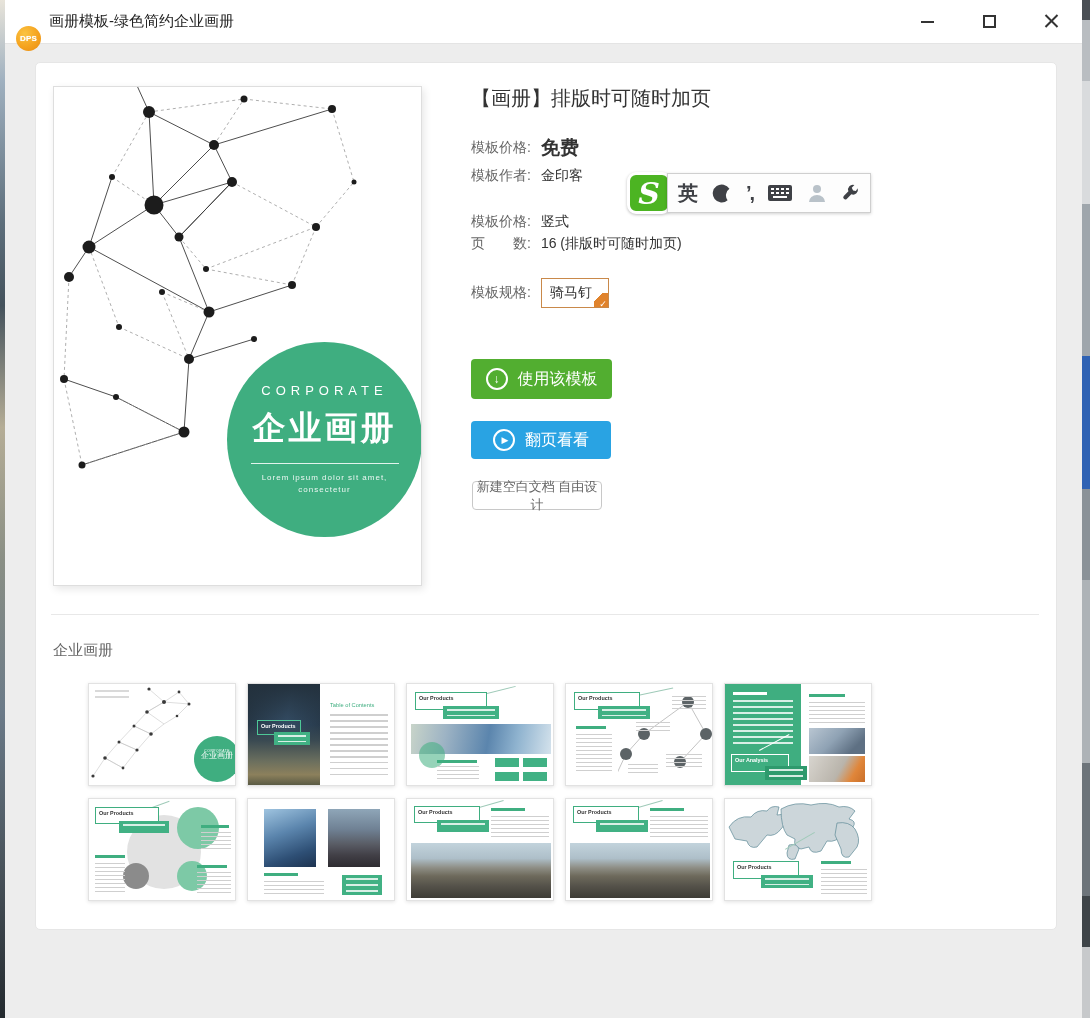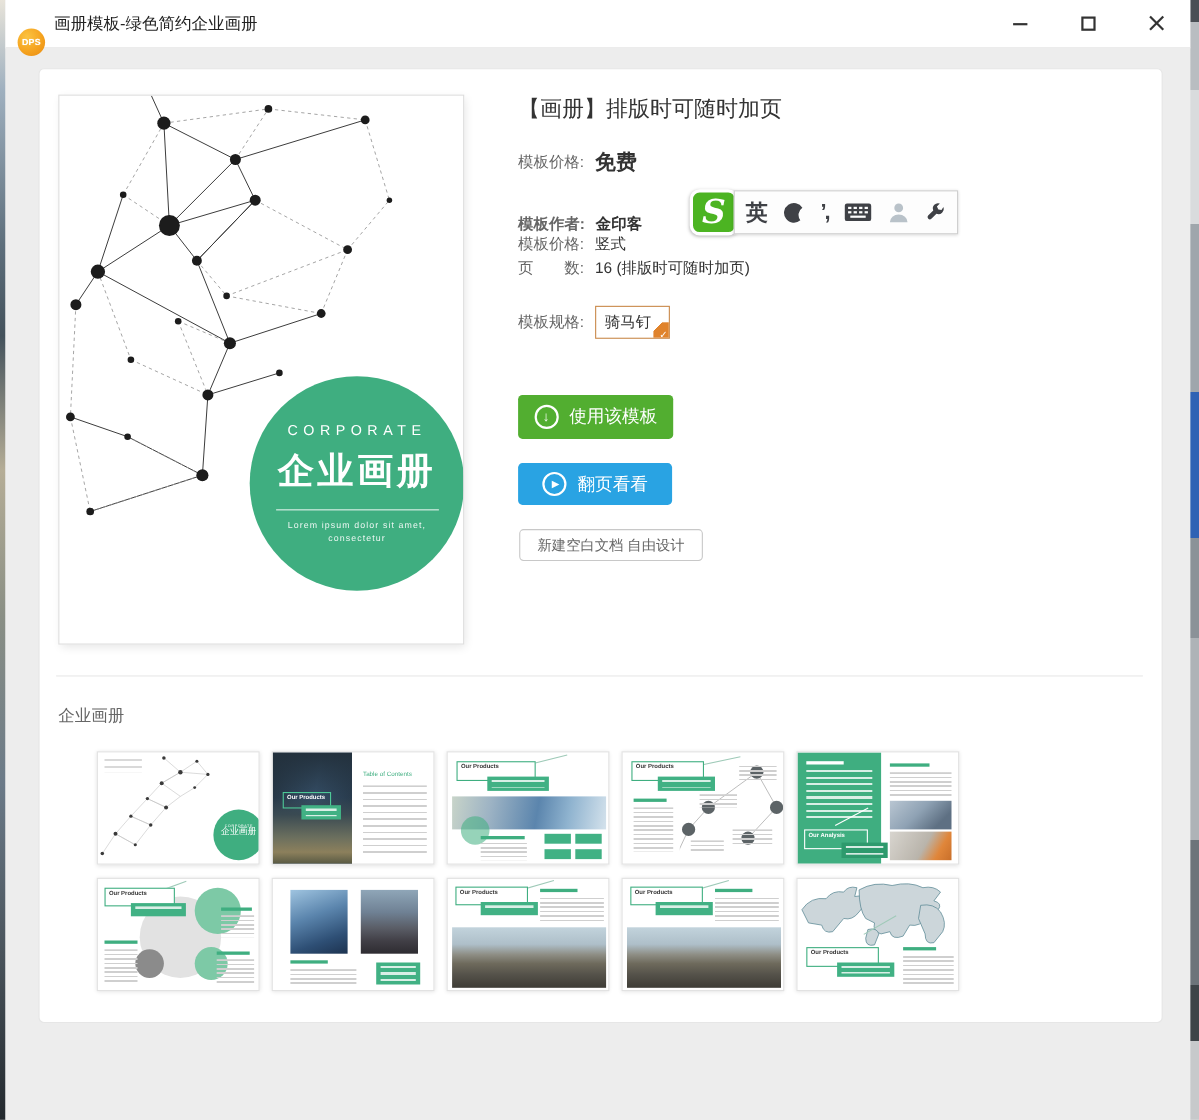--- a/index.html
+++ b/index.html
@@ -49,21 +49,21 @@
   .val-price { color:#e52e2e; font-size:19px; font-weight:bold; margin-left:12px; }
   .dropbox { position:relative; border:1px solid #c9894a; background:#fff; color:#333; font-size:14px; margin-left:10px; padding:5px 16px 5px 8px; min-height:28px; display:flex; align-items:center; cursor:pointer; }
   .fold { position:absolute; right:0; bottom:0; width:14px; height:14px; background:linear-gradient(315deg,#e0832c 0%,#e0832c 70%,transparent 70%); }
   .fold::after { content:"✓"; position:absolute; right:1px; bottom:-2px; font-size:9px; color:#fff; }
 
   .btn { position:absolute; left:435px; border:none; border-radius:4px; color:#fff; font-size:16px; display:flex; align-items:center; justify-content:center; gap:10px; cursor:pointer; font-family:inherit; }
   .btn-use  { top:296px; width:141px; height:40px; background:#52ae30; }
   .btn-flip { top:358px; width:140px; height:38px; background:#29a3e3; }
   .circle-ic { width:22px; height:22px; border:2px solid #fff; border-radius:50%; display:flex; align-items:center; justify-content:center; font-size:12px; line-height:1; }
   .circle-ic.play { font-size:9px; padding-left:2px; }
-  .btn-blank { position:absolute; left:436px; top:418px; width:167px; height:29px; background:#fff; border:1px solid #c8c8c8; border-radius:4px; color:#666; font-size:13px; display:flex; align-items:center; justify-content:center; cursor:pointer; font-family:inherit; }
+  .btn-blank { position:absolute; left:436px; top:418px; width:130px; height:29px; background:#fff; border:1px solid #c8c8c8; border-radius:4px; color:#666; font-size:13px; display:flex; align-items:center; justify-content:center; cursor:pointer; font-family:inherit; }
 
   
   .ime { position:absolute; left:591px; top:109px; display:flex; align-items:center; z-index:5; }
   .ime-logo { width:44px; height:42px; border-radius:9px; background:#4cb422; border:3px solid #fff; box-shadow:0 1px 3px rgba(0,0,0,.25); color:#fff; font-size:30px; font-weight:bold; display:flex; align-items:center; justify-content:center; font-family:"DejaVu Serif",serif; font-style:italic; }
   .ime-bar { height:40px; background:#fdfdfd; border:1px solid #cfcfcf; box-shadow:0 1px 3px rgba(0,0,0,.18); display:flex; align-items:center; padding:0 10px; gap:14px; margin-left:-4px; }
   .ime-item { color:#3f4146; display:flex; align-items:center; cursor:pointer; }
   .ime-cn { font-size:20px; font-weight:bold; }
   .ime-punct { font-size:20px; font-weight:bold; letter-spacing:-2px; }
 
   
@@ -160,21 +160,21 @@
       </div>
     </div>
 
     <div class="d-title">【画册】排版时可随时加页</div>
 
     <div class="d-row" style="top:72px;">
       <span>模板价格:</span>
       <span class="val val-price">免费</span>
     </div>
 
-    <div class="d-row" style="top:132px;font-weight:bold;">
+    <div class="d-row" style="top:104px;">
       <span>模板作者:</span>
       <span class="val">金印客</span>
     </div>
 
     <div class="ime">
       <div class="ime-logo">S</div>
       <div class="ime-bar">
         <span class="ime-item ime-cn">英</span>
         <span class="ime-item">
           <svg width="20" height="20" viewBox="0 0 20 20">

